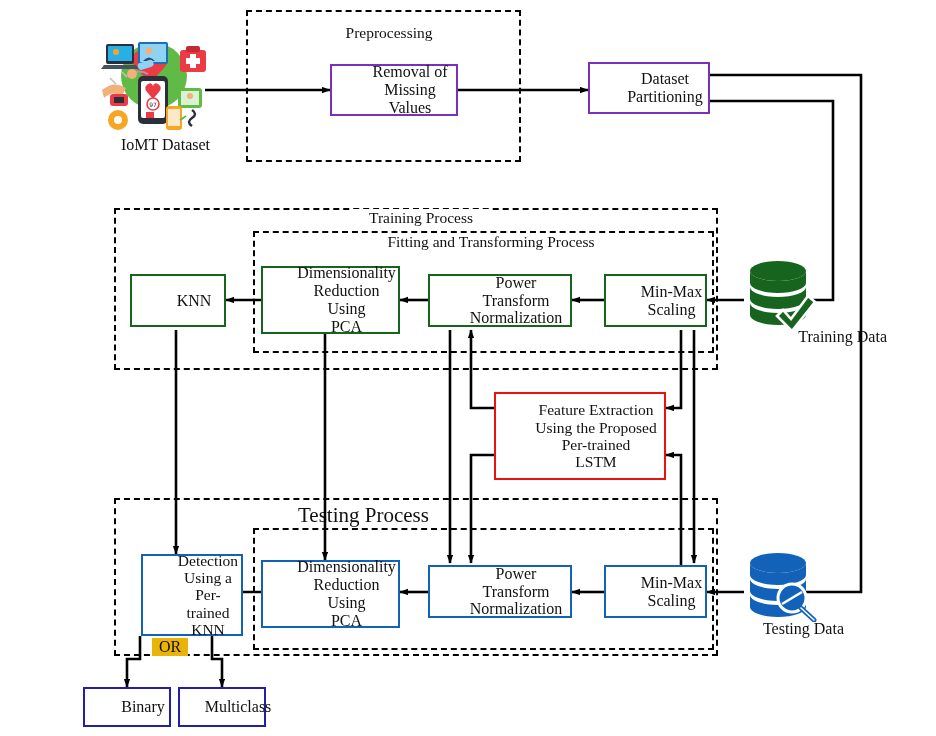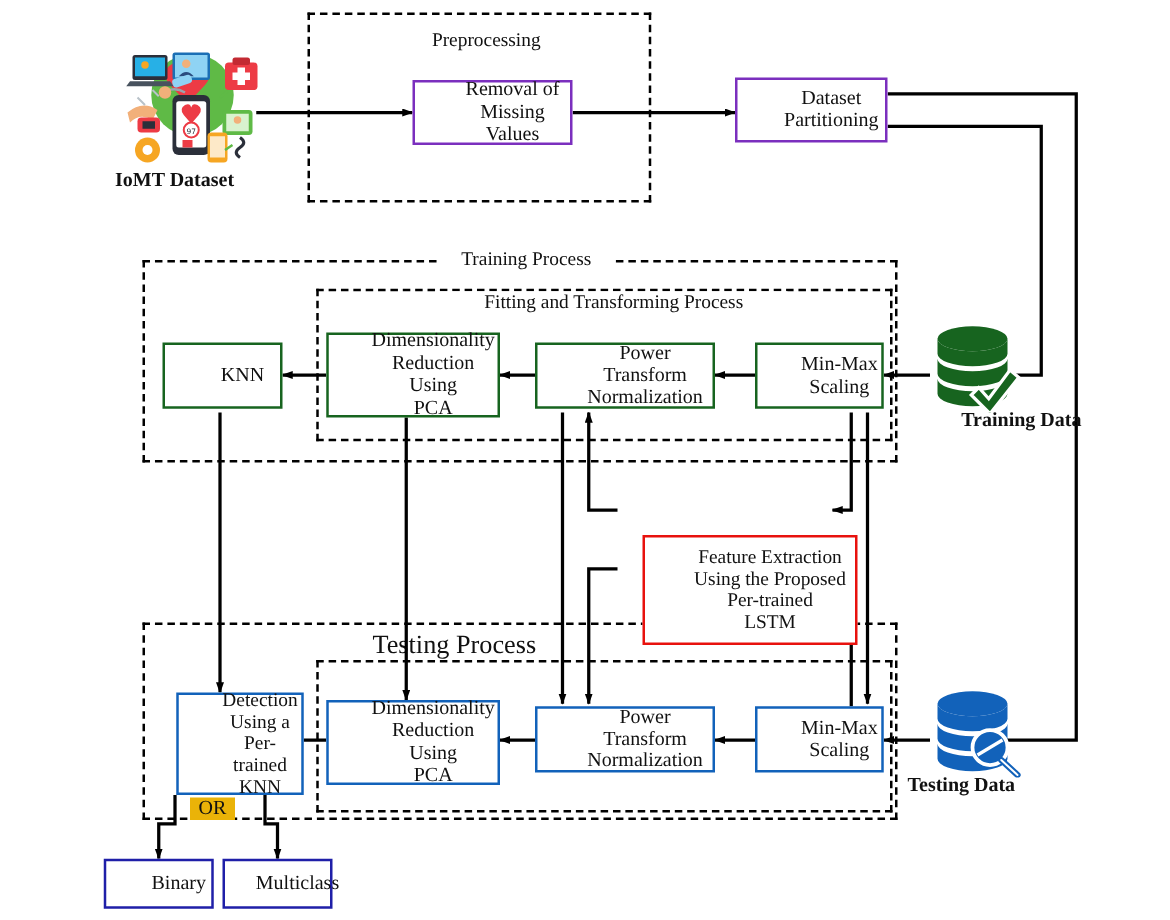--- a/index.html
+++ b/index.html
@@ -50,33 +50,33 @@
     text-align:center;
     z-index:7;
     padding:0 2px;
   }
   svg.wires{
     position:absolute;left:0;top:0;width:936px;height:736px;
     z-index:4;pointer-events:none;
   }
   .art{position:absolute;z-index:6;}
   .cyllabel{
-    position:absolute;z-index:7;color:#111;text-align:left;white-space:nowrap;font-weight:bold;
+    position:absolute;z-index:7;color:#111;text-align:right;white-space:nowrap;
   }
 </style>
 </head>
 <body>
 
 <div id="root">
 
   <div class="dash" style="left:246px;top:10px;width:275px;height:152px;"></div>
   <div class="dashlabel" style="left:330px;top:12px;width:110px;font-size:15.5px;margin-top:12px;">Preprocessing</div>
 
   <div class="dash" style="left:114px;top:208px;width:604px;height:162px;"></div>
-  <div class="dashlabel" style="left:352px;top:199px;width:130px;font-size:15.5px;">Training Process</div>
+  <div class="dashlabel" style="left:352px;top:209px;width:130px;font-size:15.5px;">Training Process</div>
 
   <div class="dash" style="left:253px;top:231px;width:461px;height:122px;"></div>
   <div class="dashlabel" style="left:352px;top:233px;width:270px;font-size:15.5px;">Fitting and Transforming Process</div>
 
   <div class="dash" style="left:114px;top:498px;width:604px;height:158px;"></div>
   <div class="dashlabel" style="left:294px;top:503px;width:120px;font-size:21px;">Testing Process</div>
 
   <div class="dash" style="left:253px;top:528px;width:461px;height:122px;"></div>
 
   <svg class="wires" viewBox="0 0 936 736">
@@ -156,21 +156,21 @@
   <div class="box green" style="left:428px;top:274px;width:144px;height:53px;font-size:16px;">
     <span style="white-space:pre-line;">Power Transform
 Normalization</span>
   </div>
 
   <div class="box green" style="left:604px;top:274px;width:103px;height:53px;font-size:16px;">
     <span style="white-space:pre-line;">Min-Max
 Scaling</span>
   </div>
 
-  <div class="box red" style="left:514px;top:392px;width:172px;height:88px;font-size:15.5px;margin-top:36px;">
+  <div class="box red" style="left:494px;top:392px;width:172px;height:88px;font-size:15.5px;">
     <span style="white-space:pre-line;">Feature Extraction
 Using the Proposed
 Per-trained
 LSTM</span>
   </div>
 
   <div class="box blue" style="left:141px;top:554px;width:102px;height:82px;font-size:15.5px;">
     <span style="white-space:pre-line;">Detection
 Using a
 Per-trained

